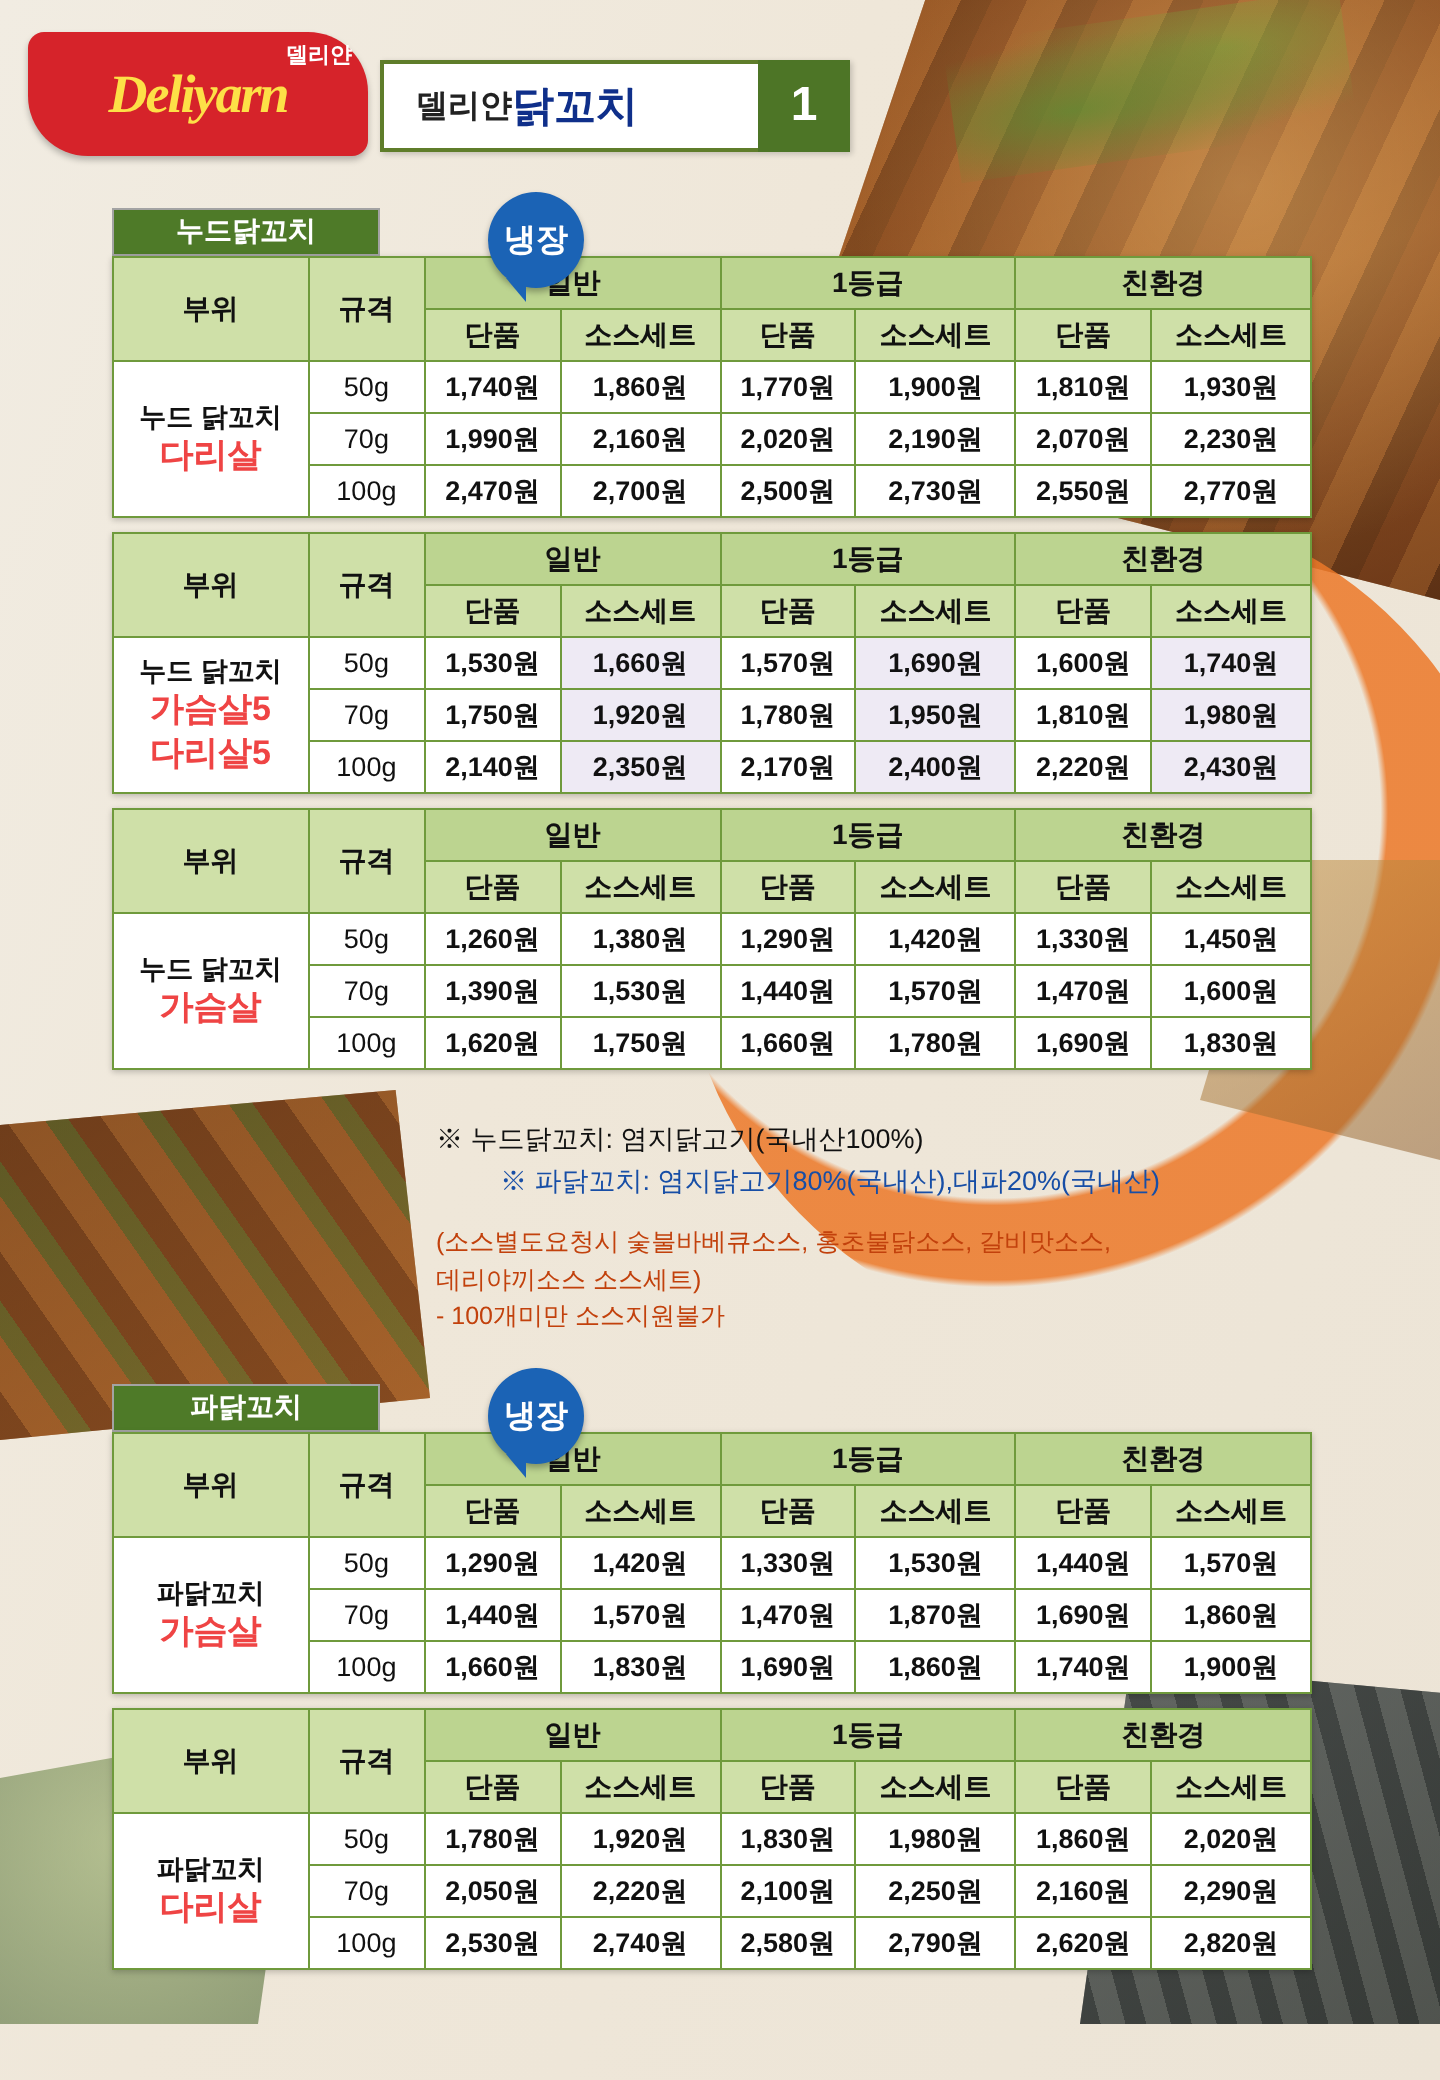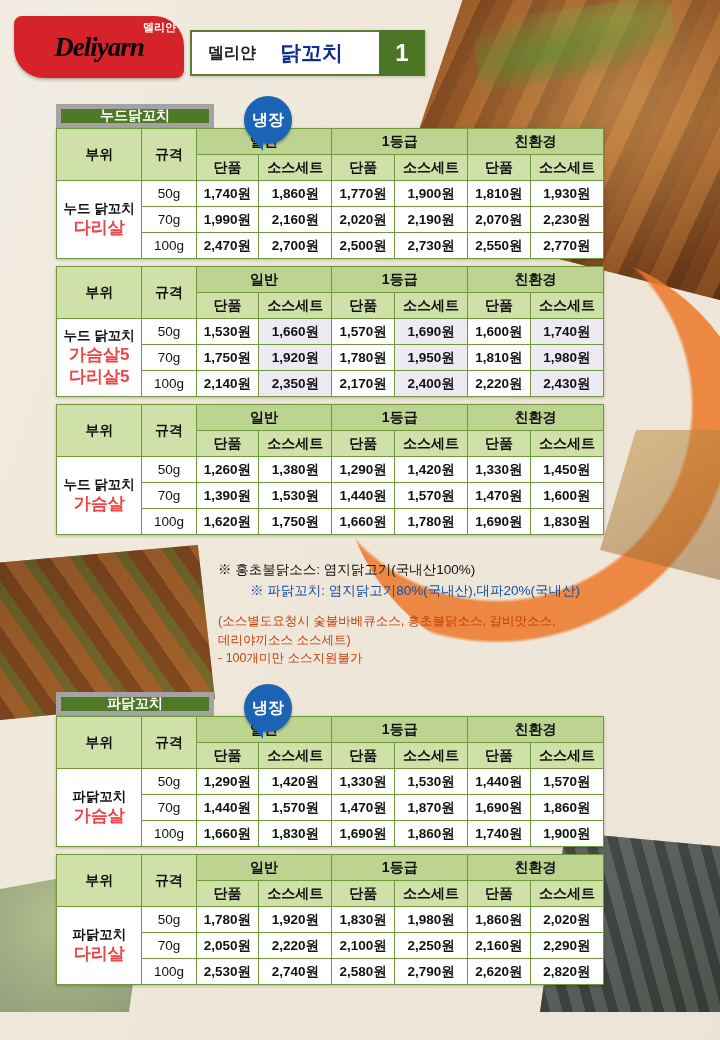--- a/index.html
+++ b/index.html
@@ -72,63 +72,63 @@
 
   
   .logo {
     position:absolute; left:14px; top:16px; width:170px; height:62px;
     background:#d6232a;
     border-radius:8px 30px 8px 30px;
     box-shadow:0 2px 3px rgba(0,0,0,.25);
     display:flex; align-items:center; justify-content:center;
   }
   .logo-text {
-    color:#000000; font-weight:bold; font-size:27px; letter-spacing:-1px;
+    color:#fde047; font-weight:bold; font-size:27px; letter-spacing:-1px;
     font-family:"Liberation Serif", serif; font-style:italic;
   }
   .logo-kr {
     position:absolute; right:8px; top:4px; color:#fff; font-size:11px; font-weight:bold;
   }
 
   
   .title-bar {
     position:absolute; left:190px; top:30px; width:235px; height:46px;
     background:#ffffff; border:2px solid #5f7d2a; display:flex; align-items:center;
     box-shadow:1px 1px 3px rgba(0,0,0,.2);
   }
   .title-sub { font-size:16px; color:#222; margin-left:16px; font-weight:bold; }
-  .title-main { font-size:21px; color:#0f2f8a; font-weight:bold; margin-left:24px; }
+  .title-main { font-size:21px; color:#0f2f8a; font-weight:bold; margin-left:0; }
   .title-num {
     position:absolute; right:-2px; top:-2px; width:46px; height:46px;
     background:#4d7526; color:#fff; font-size:24px; font-weight:bold;
     display:flex; align-items:center; justify-content:center;
   }
 
   
   .section { position:absolute; }
   .sec-label {
-    position:absolute; top:-0px; left:0; width:158px; height:24px;
+    position:absolute; top:-0px; left:0; width:134px; height:24px;
     background:#4e7a28; color:#fff; font-size:14px; font-weight:bold;
     display:flex; align-items:center; justify-content:center;
-    border:5px solid #a3a3a3;
+    border:1px solid #a3a3a3;
   }
   .cold-badge {
     position:absolute; width:48px; height:48px; border-radius:50%;
     background:#1b63b5; color:#fff; font-size:16px; font-weight:bold;
     display:flex; align-items:center; justify-content:center;
     box-shadow:0 2px 3px rgba(0,0,0,.3); z-index:5;
   }
   .cold-badge:after{
     content:""; position:absolute; bottom:-7px; left:9px;
     border-left:10px solid transparent; border-right:0 solid transparent;
     border-top:12px solid #1b63b5;
   }
 
   table.price {
-    border-collapse:collapse; background:#fff; width:548px;
+    border-collapse:collapse; background:#fff; width:600px;
     box-shadow:0 1px 3px rgba(0,0,0,.22);
   }
   table.price td, table.price th {
     border:1px solid #6f9a3c; text-align:center; font-size:13.5px; color:#111;
     padding:0; height:26px;
   }
   table.price thead th { background:#cfe0a8; font-weight:bold; font-size:14px; }
   table.price thead th.grp { background:#bcd490; }
   .pv { font-weight:bold; color:#c01313; font-size:14.5px; }
   .pb { font-weight:bold; color:#111; font-size:14.5px; }
@@ -334,21 +334,21 @@
           <td class="pv">1,660원</td>
           <td class="pb">1,780원</td>
           <td class="pv">1,690원</td>
           <td class="pb">1,830원</td>
         </tr>
       </tbody>
     </table>
   </div>
 
   <div class="notes">
-    <div class="n1">※ 홍초불닭소스: 염지닭고기(국내산100%)</div>
+    <div class="n1">※ 누드닭꼬치: 염지닭고기(국내산100%)</div>
     <div class="n2">※ 파닭꼬치: 염지닭고기80%(국내산),대파20%(국내산)</div>
     <div class="small">
       <div>(소스별도요청시 숯불바베큐소스, 홍초불닭소스, 갈비맛소스,</div>
       <div>데리야끼소스 소스세트)</div>
       <div>- 100개미만 소스지원불가</div>
     </div>
   </div>
 
   <div class="section" style="left:56px; top:692px;">
     <div class="sec-label">파닭꼬치</div>

